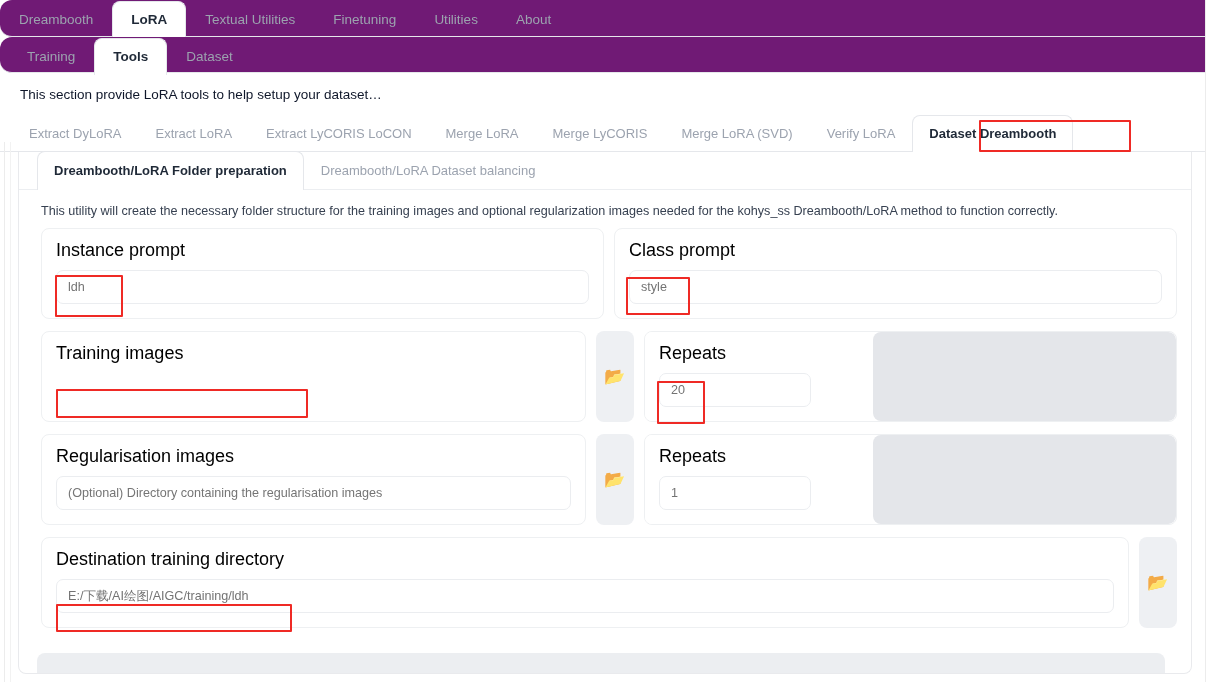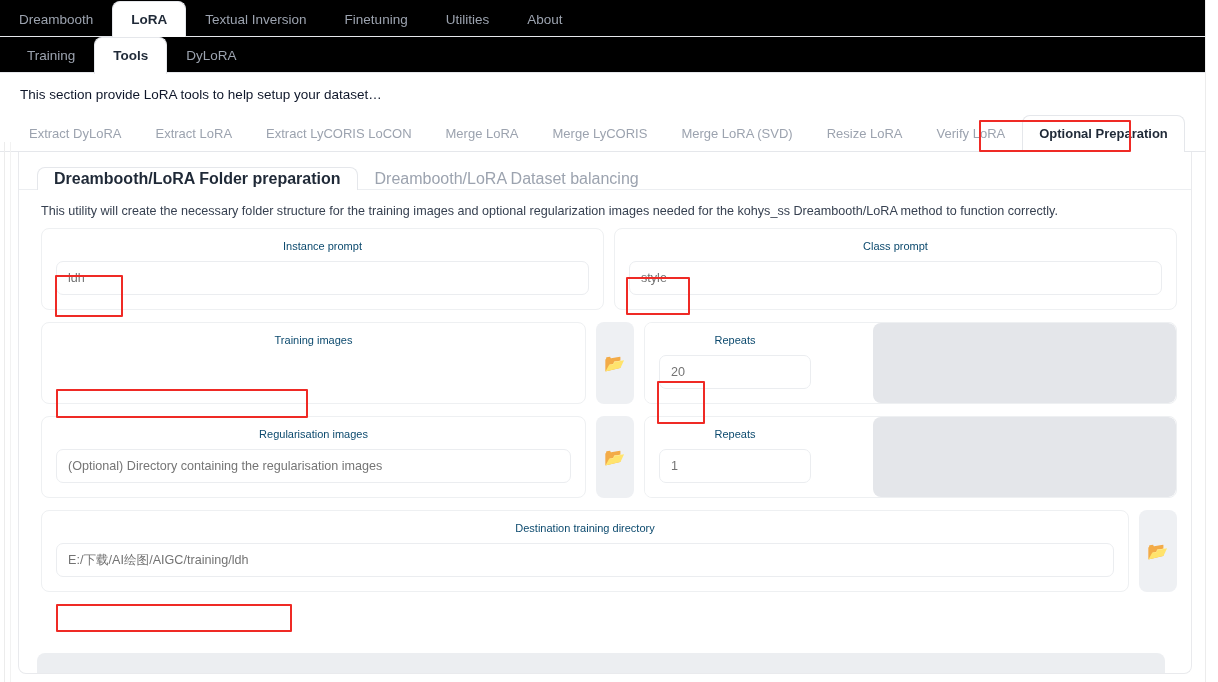--- a/index.html
+++ b/index.html
@@ -15,24 +15,25 @@
     position: relative;
     width: 1218px;
     height: 682px;
     background: #ffffff;
   }
 
   
   .tabbar {
     position: relative;
     display: flex;
-    align-items: center;
+    align-items: flex-start;
     height: 37px;
     border-bottom: 1px solid #e5e7eb;
-    background: #000000;
+    background: #701a75;
+    border-radius: 12px;
   }
   .tabbar.level1 { padding-left: 0px; }
   .tabbar.level2 { padding-left: 0px; height: 36px; }
   .tab {
     position: relative;
     font-size: 13.5px;
     color: #9ca3af;
     padding: 9px 18px 9px 18px;
     line-height: 18px;
     white-space: nowrap;
@@ -86,21 +87,21 @@
     height: 522px;
     position: relative;
   }
   .subtabs {
     display: flex;
     align-items: flex-end;
     height: 38px;
     padding-left: 18px;
     border-bottom: 1px solid #eceef1;
   }
-  .subtabs .tab { font-size: 16px; padding: 2px 16px; }
+  .subtabs .tab { font-size: 13px; padding: 10px 16px; }
 
   .utility-desc {
     font-size: 12.6px;
     color: #374151;
     padding: 14px 18px 10px 22px;
   }
 
   
   .row {
     display: flex;
@@ -110,25 +111,24 @@
     align-items: stretch;
   }
   .field-box {
     border: 1px solid #eef0f2;
     border-radius: 8px;
     background: #ffffff;
     padding: 11px 14px 14px 14px;
     position: relative;
   }
   .field-label {
-    font-size: 11px;
-    color: #0c4a6e;
+    font-size: 18px;
+    color: #000000;
     margin-bottom: 9px;
     display: block;
-    text-align: center;
   }
   .textinput {
     width: 100%;
     height: 34px;
     border: 1px solid #ebedf0;
     border-radius: 7px;
     background: #ffffff;
     padding: 0 11px;
     font-size: 12.6px;
     color: #737373;
@@ -222,44 +222,43 @@
   }
 </style>
 </head>
 <body>
 
 <div class="app">
 
   <div class="tabbar level1">
     <div class="tab">Dreambooth</div>
     <div class="tab active">LoRA</div>
-    <div class="tab">Textual Inversion</div>
+    <div class="tab">Textual Utilities</div>
     <div class="tab">Finetuning</div>
     <div class="tab">Utilities</div>
     <div class="tab">About</div>
   </div>
 
   <div class="tabbar level2" style="padding-left:8px;">
     <div class="tab">Training</div>
     <div class="tab active">Tools</div>
-    <div class="tab">DyLoRA</div>
+    <div class="tab">Dataset</div>
   </div>
 
   <div class="section-desc">This section provide LoRA tools to help setup your dataset…</div>
 
   <div class="toolbar-tabs">
     <div class="tab">Extract DyLoRA</div>
     <div class="tab">Extract LoRA</div>
     <div class="tab">Extract LyCORIS LoCON</div>
     <div class="tab">Merge LoRA</div>
     <div class="tab">Merge LyCORIS</div>
     <div class="tab">Merge LoRA (SVD)</div>
-    <div class="tab">Resize LoRA</div>
     <div class="tab">Verify LoRA</div>
-    <div class="tab active">Optional Preparation</div>
+    <div class="tab active">Dataset Dreambooth</div>
   </div>
 
   <div class="panel">
 
     <div class="subtabs">
       <div class="tab active">Dreambooth/LoRA Folder preparation</div>
       <div class="tab">Dreambooth/LoRA Dataset balancing</div>
     </div>
 
     <div class="utility-desc">This utility will create the necessary folder structure for the training images and optional regularization images needed for the kohys_ss Dreambooth/LoRA method to function correctly.</div>

